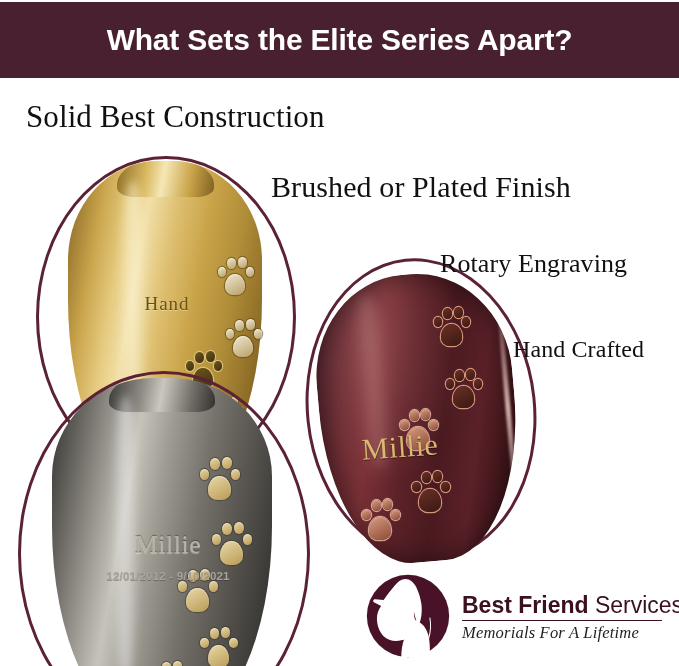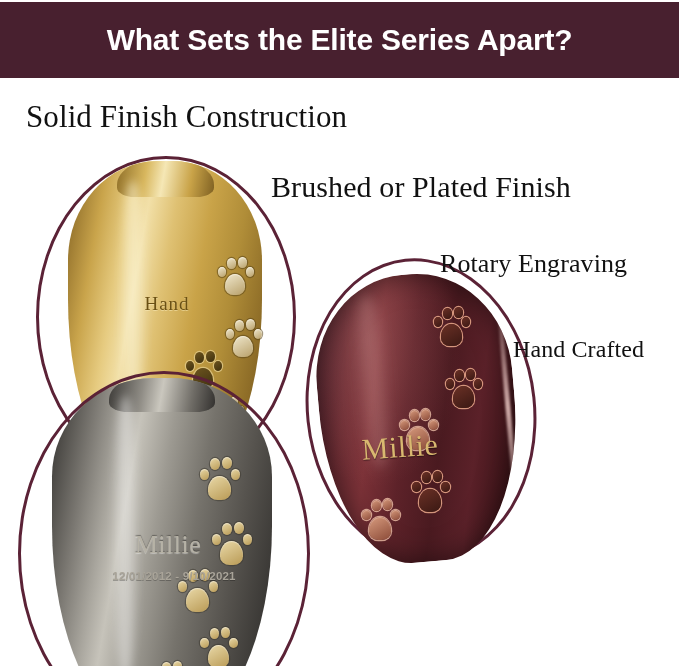--- a/index.html
+++ b/index.html
@@ -242,21 +242,21 @@
   .eng-izzy-l2 { top: 256px; }
 
   .eng-millie-pewter {
     left: 88px; top: 452px; width: 160px;
     font-size: 26px;
     color: #b6b2a6;
     text-shadow: 0 1px 1px rgba(255,255,255,0.4), 0 -1px 1px rgba(0,0,0,0.35);
     letter-spacing: 0.5px;
   }
   .eng-millie-date {
-    left: 84px; top: 492px; width: 180px;
+    left: 78px; top: 492px; width: 180px;
     font-size: 11.5px;
     color: #a9a499;
     letter-spacing: 0.2px;
     font-family: "Liberation Sans", sans-serif;
     font-weight: bold;
     text-shadow: 0 1px 0 rgba(0,0,0,0.25);
   }
   .eng-millie-maroon {
     left: 330px; top: 352px; width: 140px;
     font-size: 30px;
@@ -473,19 +473,61 @@
     </div>
 
     <div class="engrave eng-izzy" style="z-index:4">Hand</div>
 
     <div class="engrave eng-millie-pewter" style="z-index:8">Millie</div>
     <div class="engrave eng-millie-date" style="z-index:8">12/01/2012 - 9/10/2021</div>
 
     <div class="engrave eng-millie-maroon" style="z-index:3">Millie</div>
   </div>
 
-  <div class="feature f-solid">Solid Finish Construction</div>
+  <div class="feature f-solid">Solid Best Construction</div>
   <div class="feature f-brushed">Brushed or Plated Finish</div>
   <div class="feature f-hand">Hand Crafted</div>
   <div class="feature f-rotary">Rotary Engraving</div>
 
+  <div class="logo">
+    <div class="logo-mark">
+      <svg viewBox="0 0 100 100" aria-hidden="true">
+        <circle cx="50" cy="50" r="49" fill="#4a1228"></circle>
+
+        <path fill="#ffffff" d="M47 6
+                 C 52 6 57 10 60 16
+                 C 63 22 65 29 66 36
+                 C 67 45 66 55 62 63
+                 C 58 71 51 77 42 79
+                 C 34 81 26 79 21 74
+                 C 16 69 13 61 13 53
+                 C 13 47 15 42 18 38
+                 L 10 34
+                 C 8 33 8 30 11 30
+                 L 21 31
+                 C 25 25 30 19 34 14
+                 C 38 9 42 6 47 6 Z"></path>
+
+        <path fill="#ffffff" d="M56 40
+                 C 59 40 61 43 62 47
+                 C 63 50 63 54 62 57
+                 C 66 58 70 62 72 67
+                 C 75 73 76 81 76 89
+                 C 76 93 76 96 76 99
+                 L 42 99
+                 C 42 92 43 83 46 76
+                 C 48 70 52 64 56 61
+                 C 54 57 53 52 53 48
+                 C 53 43 54 40 56 40 Z"></path>
+
+        <path fill="#4a1228" d="M57 45 C 58 49 59 53 60 56 C 58 55 57 50 57 45 Z"></path>
+
+        <path fill="none" stroke="#ffffff" stroke-width="1.2" d="M76 52 A 30 40 0 0 1 62 96"></path>
+      </svg>
+    </div>
+    <div class="logo-text">
+      <div class="logo-line1"><span class="bold">Best Friend</span><span class="reg-wrap"> Services</span></div>
+      <div class="logo-rule"></div>
+      <div class="logo-line2">Memorials For A Lifetime</div>
+    </div>
+  </div>
 
 </div>
 
 </body></html>

